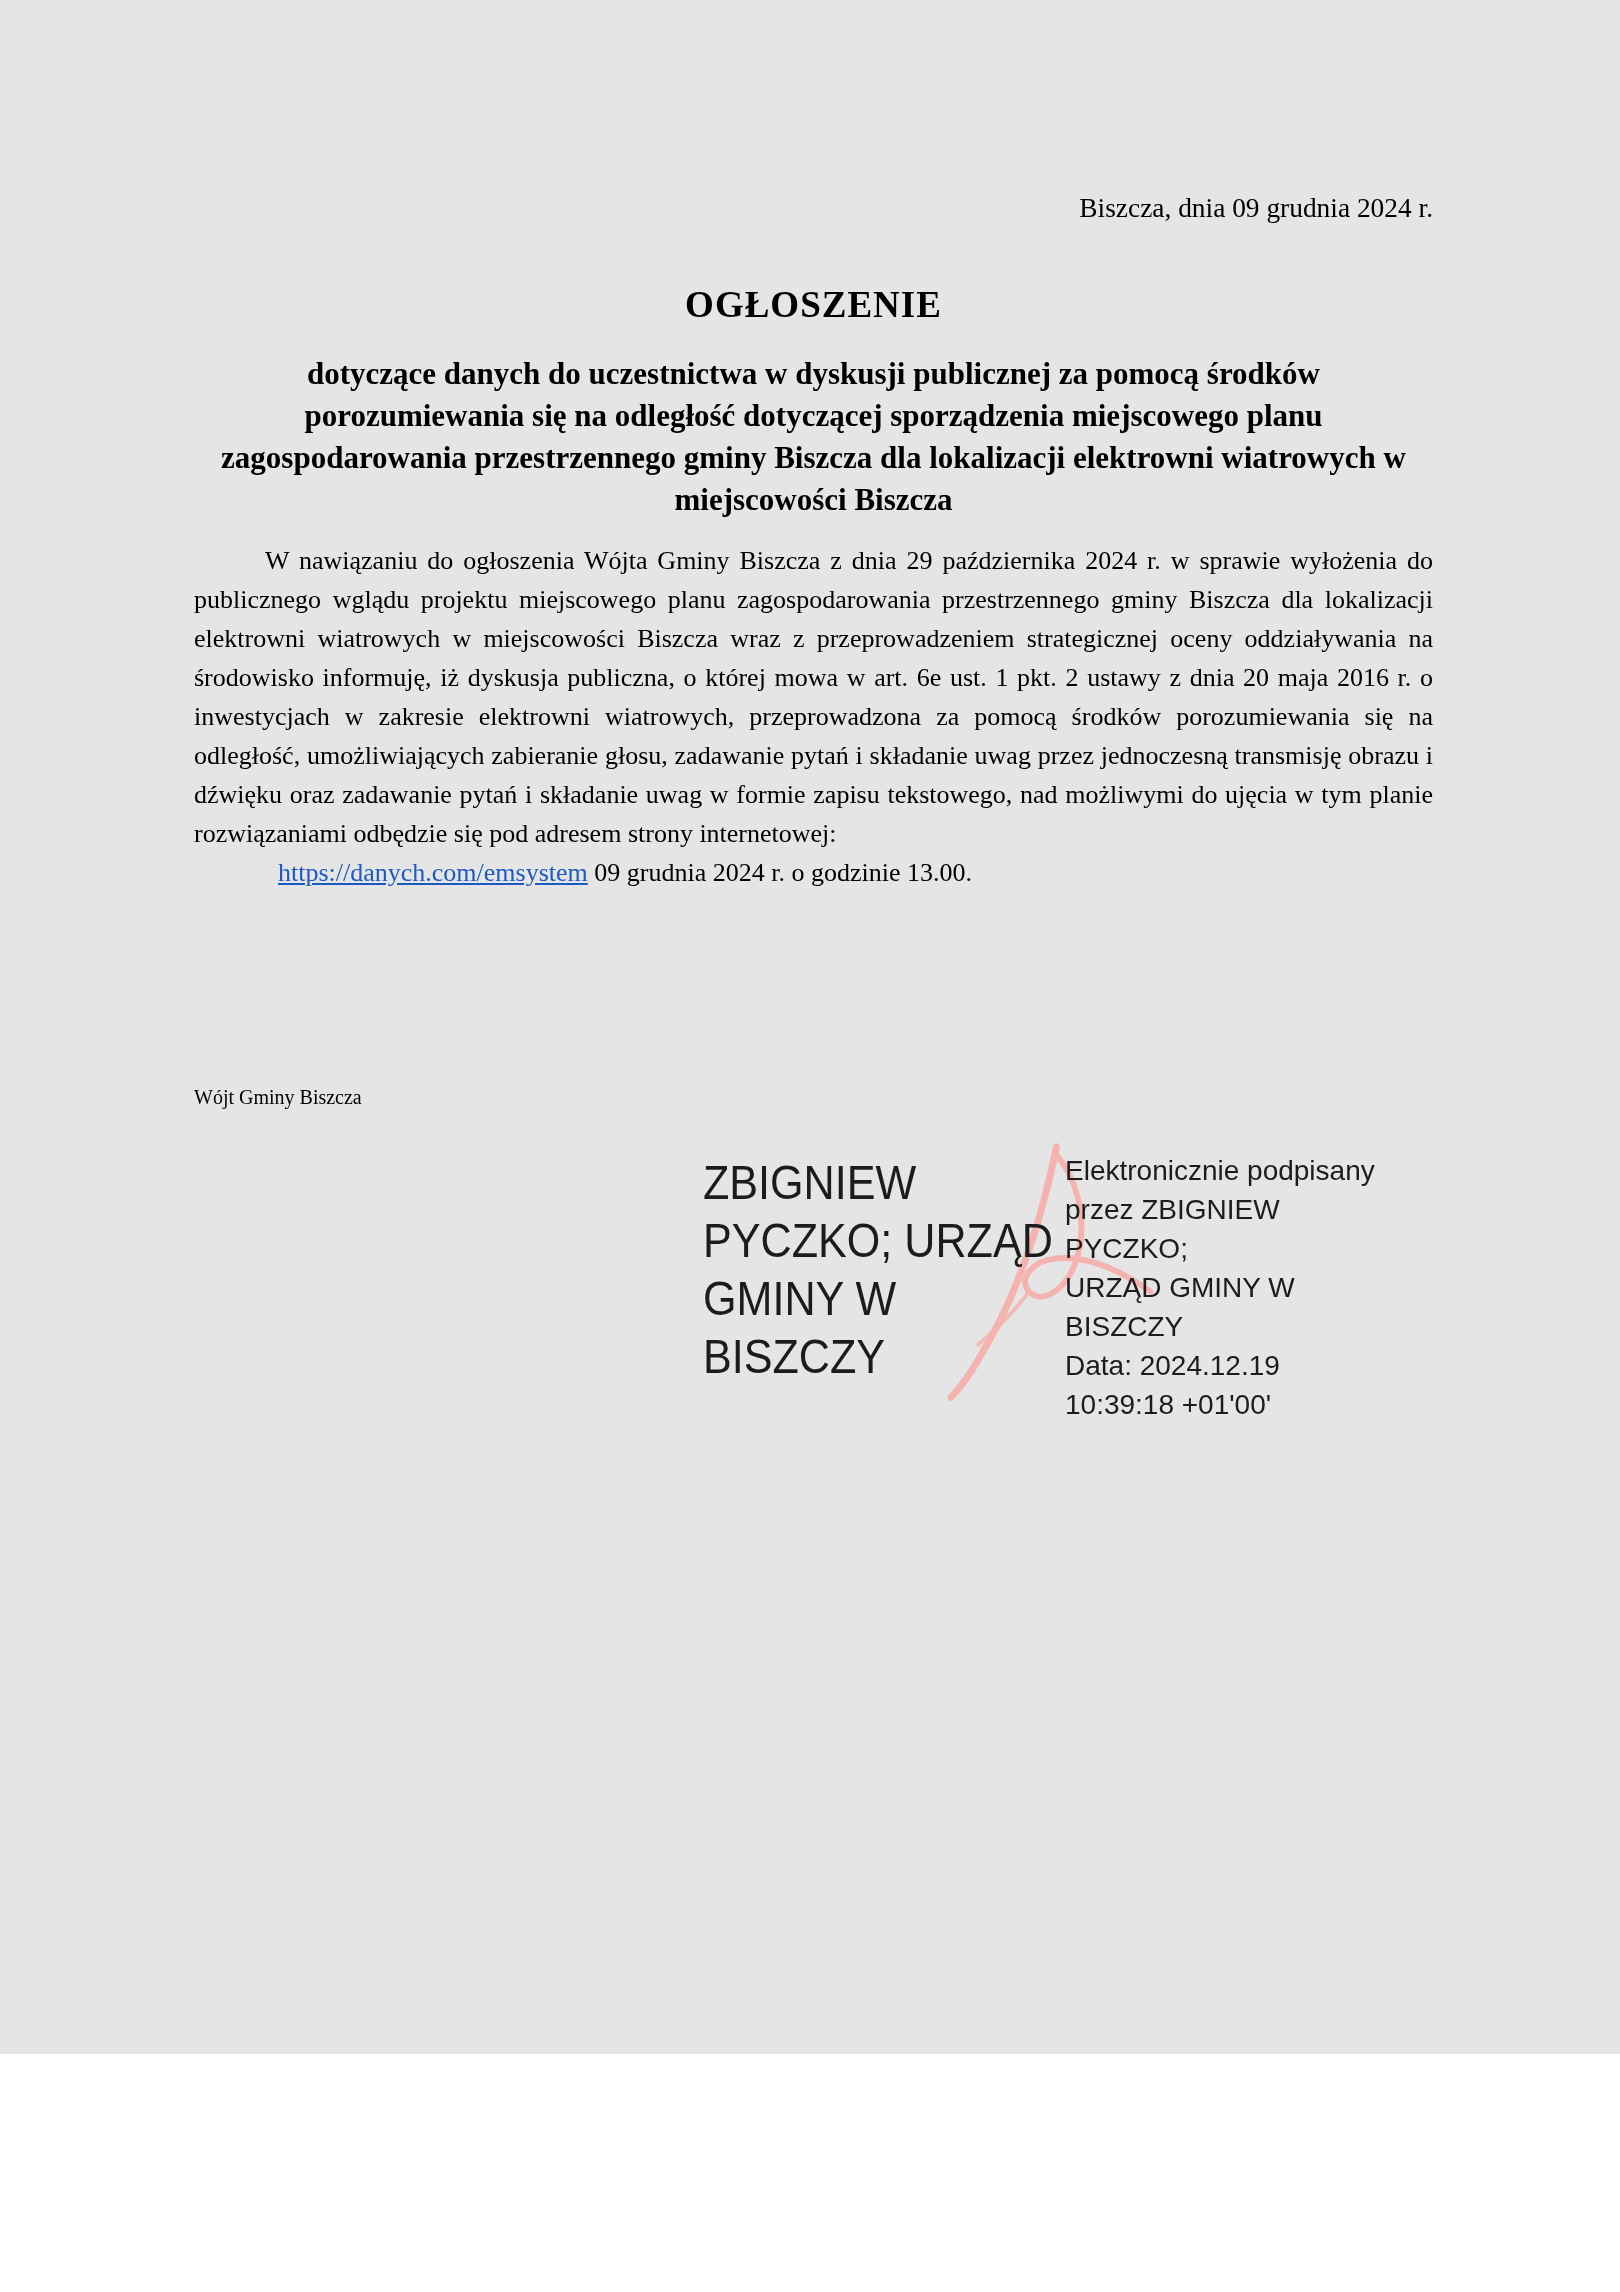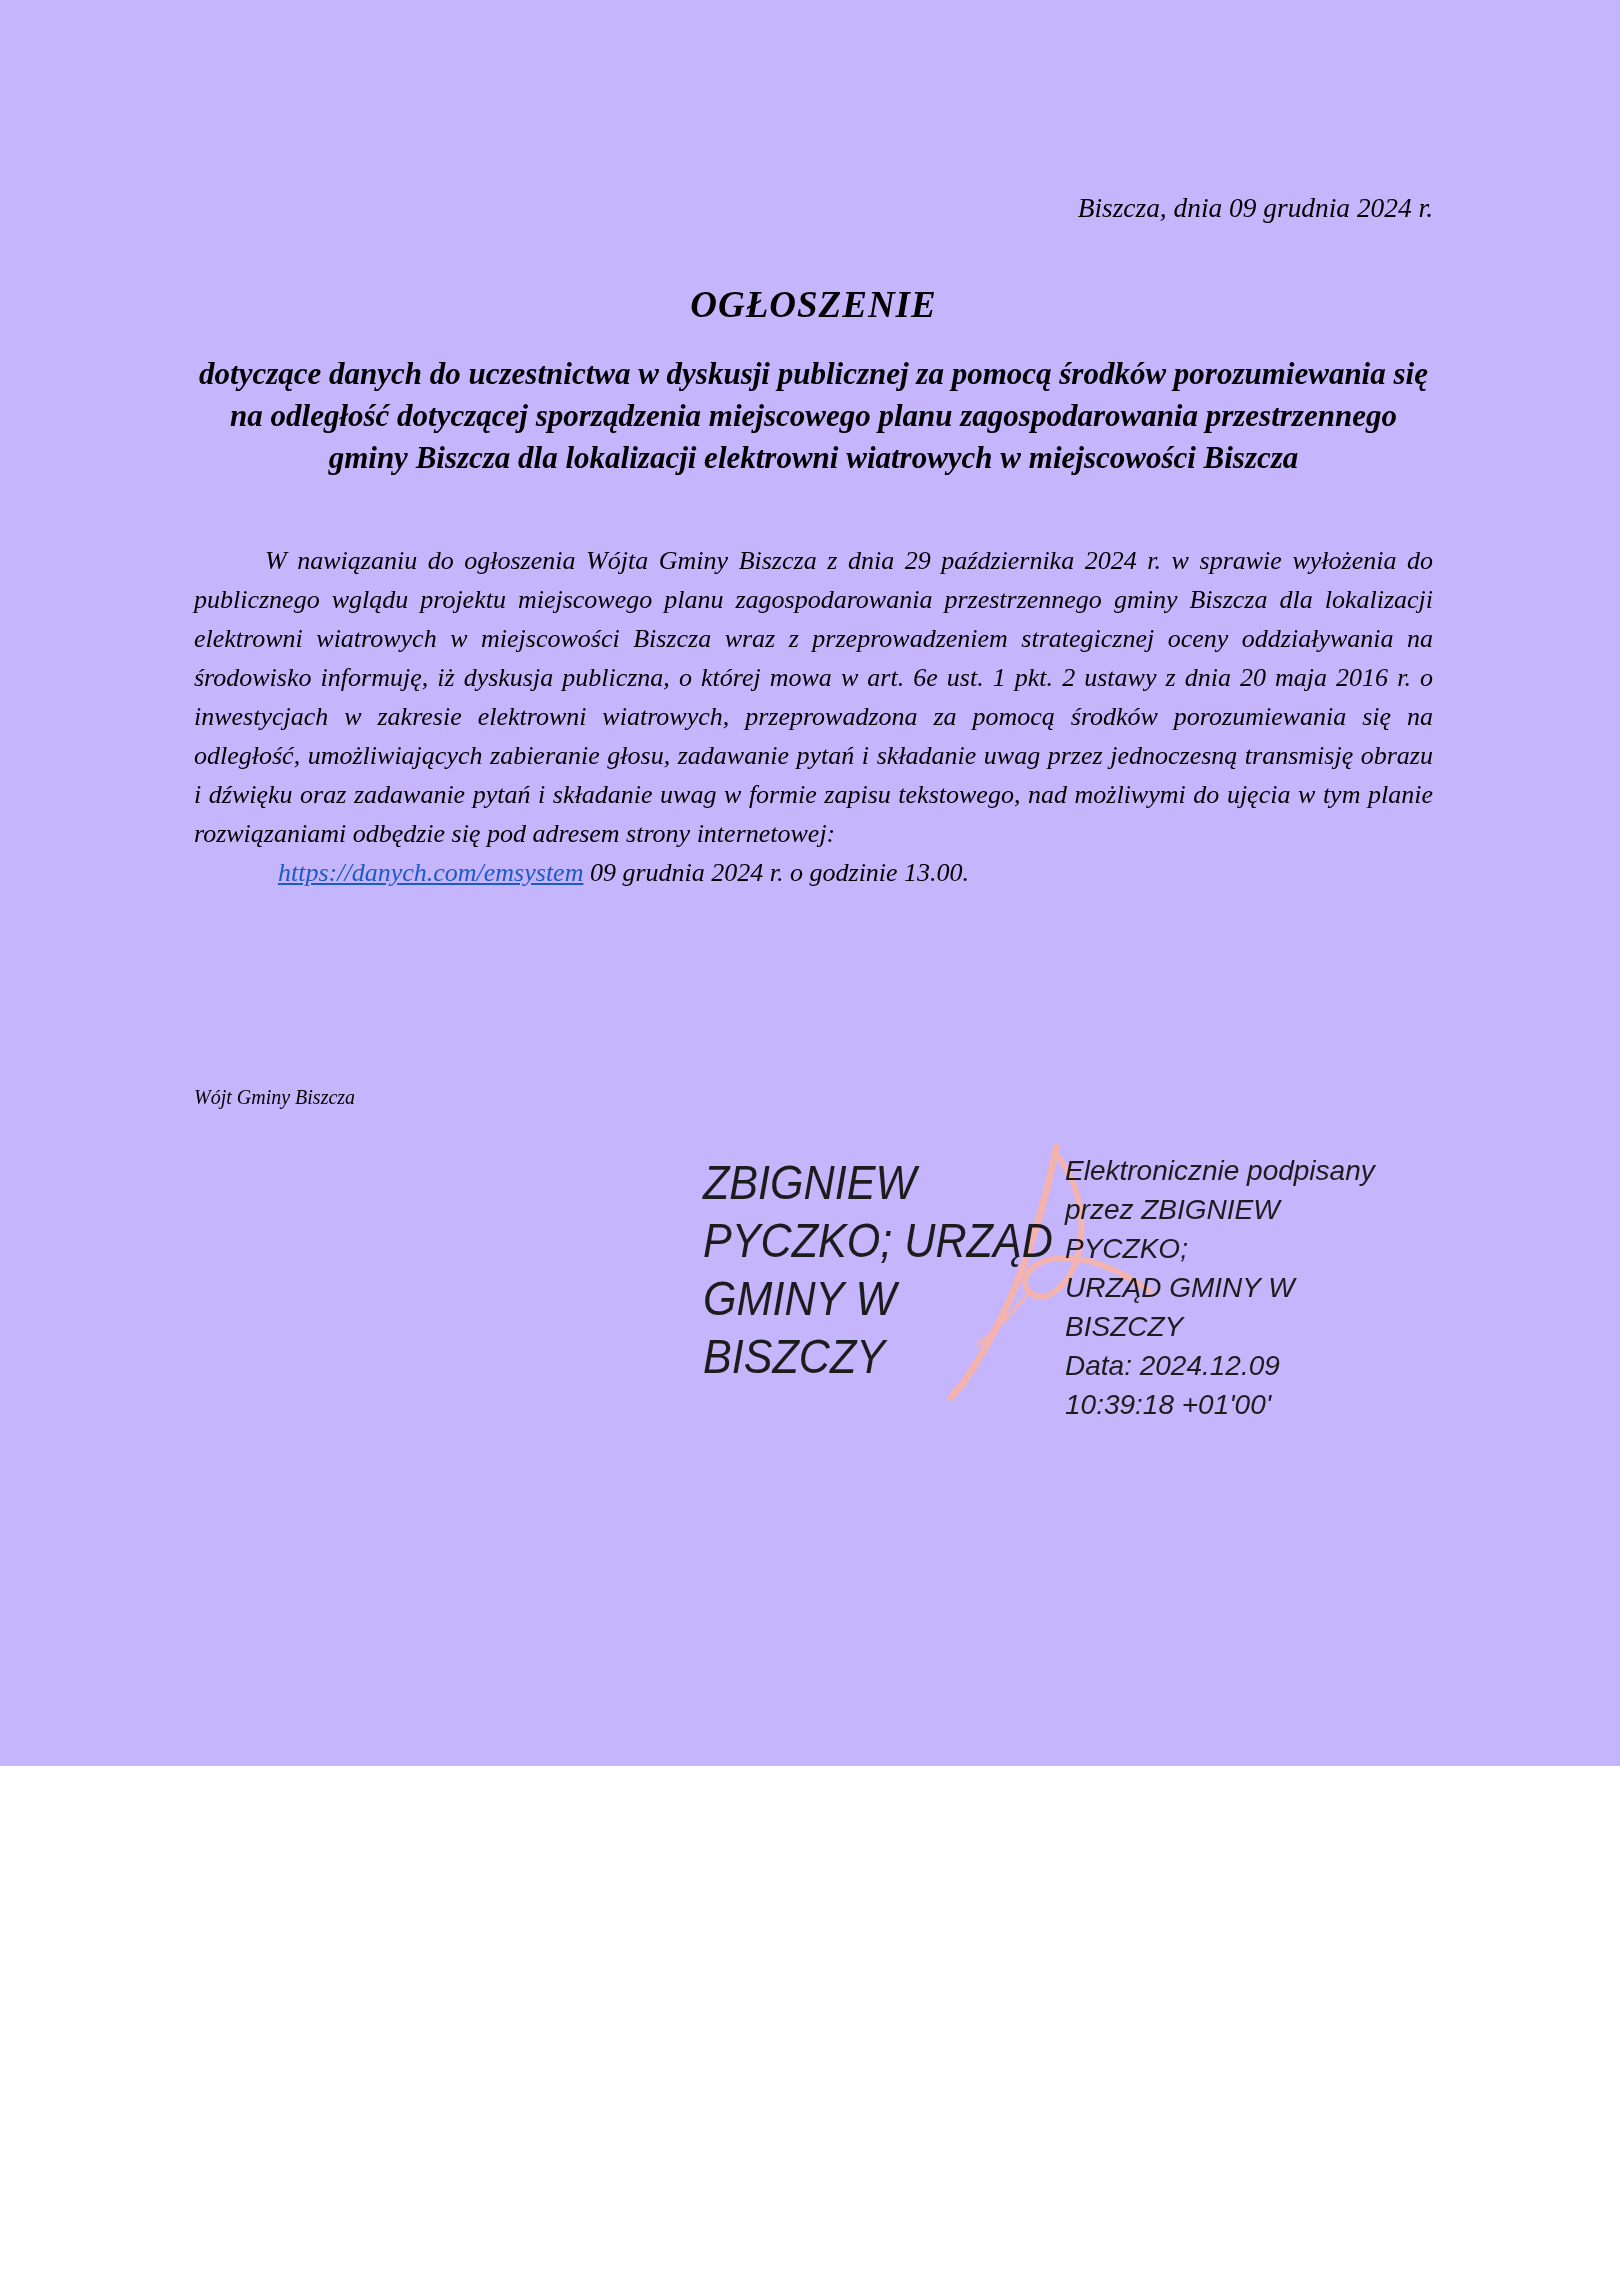--- a/index.html
+++ b/index.html
@@ -1,25 +1,24 @@
 <!DOCTYPE html>
 <html><head>
 <meta charset="utf-8">
 <style>
   * { margin: 0; padding: 0; box-sizing: border-box; }
   html, body { background: #ffffff; }
   .page {
     position: relative;
     width: 1620px;
-    height: 1766px;
-    background: #c4b5fd;
+    height: 2054px;
+    background: #e5e5e5;
     font-family: "Liberation Serif", serif;
     color: #000000;
     overflow: hidden;
-    font-style: italic;
   }
   .date-line {
     position: absolute;
     top: 192px;
     left: 194px;
     width: 1239px;
     text-align: right;
     font-size: 27.4px;
     line-height: 33px;
   }
@@ -143,18 +142,18 @@
         <path d="M128,12 C118,60 98,140 62,205 C50,227 36,252 20,268" stroke-width="7"></path>
         <path d="M126,18 C148,42 160,84 150,122 C142,153 116,176 100,160 C88,147 104,128 128,126 C162,123 196,140 224,160" stroke-width="6"></path>
         <path d="M100,160 C88,176 70,196 48,214" stroke-width="4" opacity="0.85"></path>
       </g>
     </svg>
 
     <div class="signature-details">Elektronicznie podpisany
 przez ZBIGNIEW PYCZKO;
 URZĄD GMINY W
 BISZCZY
-Data: 2024.12.09
+Data: 2024.12.19
 10:39:18 +01'00'</div>
   </div>
 
 </div>
 
 
 </body></html>

